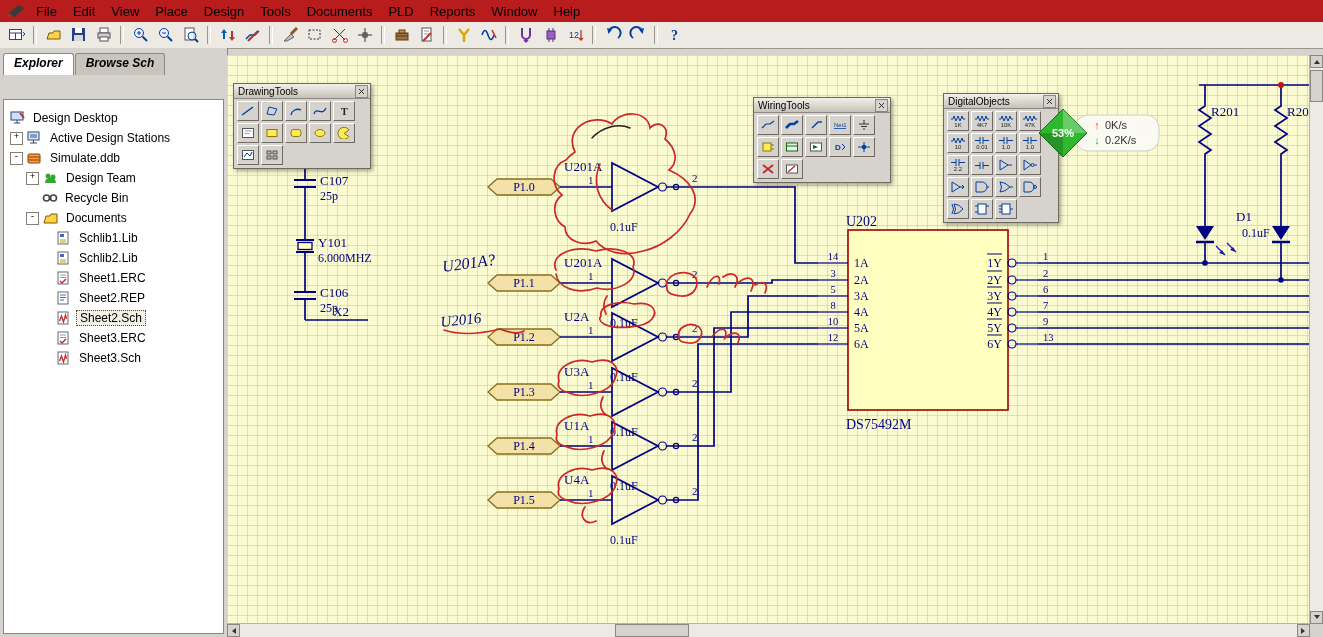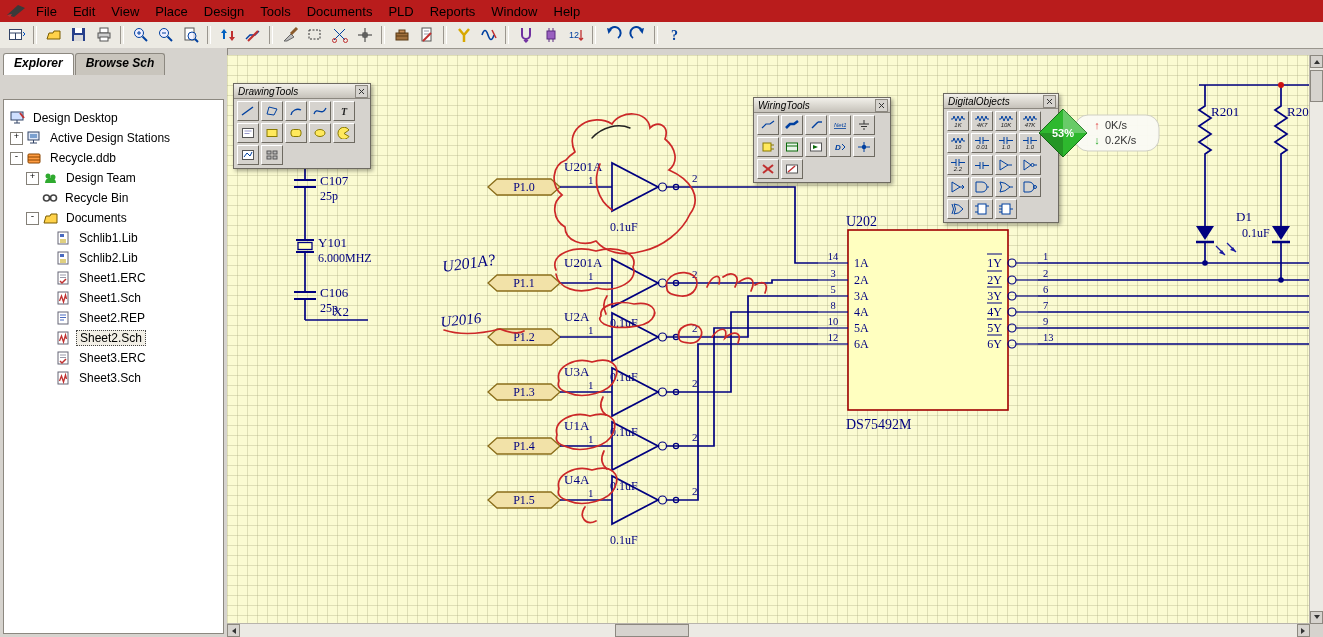--- a/index.html
+++ b/index.html
@@ -36,21 +36,21 @@
     background-size:10px 10px;overflow:hidden;}
   #schsvg{position:absolute;left:0;top:0;}
   #schsvg text{font-family:"Liberation Serif",serif;fill:#000080;}
   .w{stroke:#000080;stroke-width:1.7;fill:none;}
   .wt{stroke:#000080;stroke-width:1.2;fill:none;}
   .cmp{stroke:#000080;stroke-width:2;fill:none;}
   .red{stroke:#cc2828;stroke-width:1.7;fill:none;stroke-linecap:round;}
   .blackpen{stroke:#222;stroke-width:1.4;fill:none;stroke-linecap:round;}
   .pt{fill:#3f3000;}
   
-  .ftb{position:absolute;background:#d6d3ce;border:1px solid #6e6a61;box-shadow:2px 2px 4px rgba(0,0,0,.35);z-index:5;font-style:italic;}
+  .ftb{position:absolute;background:#d6d3ce;border:1px solid #6e6a61;box-shadow:2px 2px 4px rgba(0,0,0,.35);z-index:5;}
   .ftb-title{height:14px;display:flex;align-items:center;justify-content:space-between;
              padding:0 2px 0 4px;font-size:10px;background:linear-gradient(#f2f0ea,#c6c2ba);
              border-bottom:1px solid #8c8880;}
   .ftb-close{width:11px;height:11px;border:1px solid #8c8880;background:#d6d3ce;
              display:flex;align-items:center;justify-content:center;flex:none;}
   .ftb-body{padding:1px 2px 2px 2px;display:flex;flex-wrap:wrap;width:132px;}
   .ftb-body.dg{width:110px;}
   .fbtn{width:20px;height:18px;background:#d6d3ce;border-top:1px solid #fff;border-left:1px solid #fff;
         border-right:1px solid #6e6a61;border-bottom:1px solid #6e6a61;display:flex;flex-direction:column;
         align-items:center;justify-content:center;margin:1px;overflow:hidden;}
@@ -284,21 +284,21 @@
         <span class="tlabel">Active Design Stations</span>
       </div>
 
       <div class="trow" style="padding-left:6px">
         <span class="exp">-</span>
         <svg class="ticon" viewBox="0 0 16 14">
             <rect x="1" y="3" width="12" height="9" rx="1" fill="#ff9c42" stroke="#8a4500"></rect>
             <line x1="1" y1="6" x2="13" y2="6" stroke="#8a4500"></line>
             <line x1="1" y1="9" x2="13" y2="9" stroke="#8a4500"></line>
           </svg>
-        <span class="tlabel">Recycle.ddb</span>
+        <span class="tlabel">Simulate.ddb</span>
       </div>
 
       <div class="trow" style="padding-left:22px">
         <span class="exp">+</span>
         <svg class="ticon" viewBox="0 0 16 14">
             <circle cx="5" cy="5" r="2.5" fill="#2faa2f"></circle>
             <circle cx="10" cy="6" r="2.5" fill="#2faa2f"></circle>
             <path d="M2,12 a4,4 0 0 1 11,0 Z" fill="#2faa2f"></path>
           </svg>
         <span class="tlabel">Design Team</span>
@@ -344,27 +344,20 @@
       <div class="trow" style="padding-left:52px">
         <svg class="ticon" viewBox="0 0 16 14">
             <rect x="2" y="1" width="10" height="12" fill="#fff" stroke="#667"></rect>
             <line x1="4" y1="4" x2="10" y2="4" stroke="#99a"></line>
             <line x1="4" y1="6.5" x2="10" y2="6.5" stroke="#99a"></line>
             <path d="M4,10 l2,2 4,-4" fill="none" stroke="#c03030" stroke-width="1.5"></path>
           </svg>
         <span class="tlabel">Sheet1.ERC</span>
       </div>
 
-      <div class="trow" style="padding-left:52px">
-        <svg class="ticon" viewBox="0 0 16 14">
-            <rect x="2" y="1" width="10" height="12" fill="#fff" stroke="#667"></rect>
-            <polyline points="3.5,10 5.5,5 7.5,11 9.5,4 10.5,8" fill="none" stroke="#c03030" stroke-width="1.3"></polyline>
-          </svg>
-        <span class="tlabel">Sheet1.Sch</span>
-      </div>
 
 
       <div class="trow" style="padding-left:52px">
         <svg class="ticon" viewBox="0 0 16 14">
             <rect x="2" y="1" width="10" height="12" fill="#fff" stroke="#667"></rect>
             <line x1="4" y1="4" x2="10" y2="4" stroke="#4a6ac0"></line>
             <line x1="4" y1="6.5" x2="10" y2="6.5" stroke="#4a6ac0"></line>
             <line x1="4" y1="9" x2="8" y2="9" stroke="#4a6ac0"></line>
           </svg>
         <span class="tlabel">Sheet2.REP</span>

